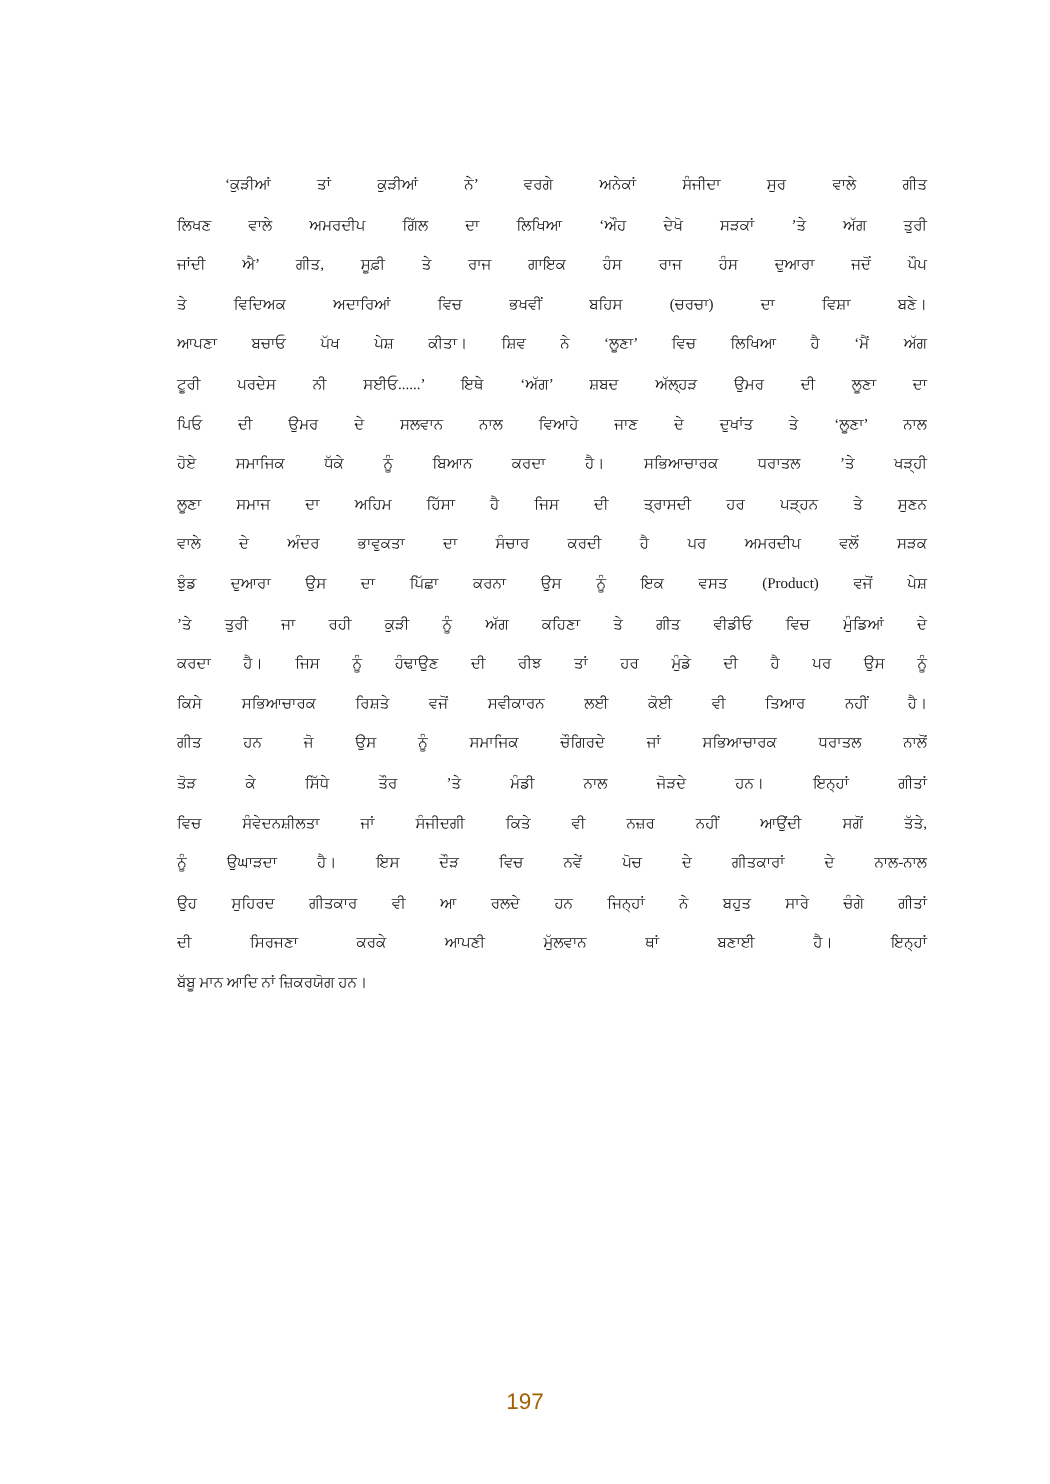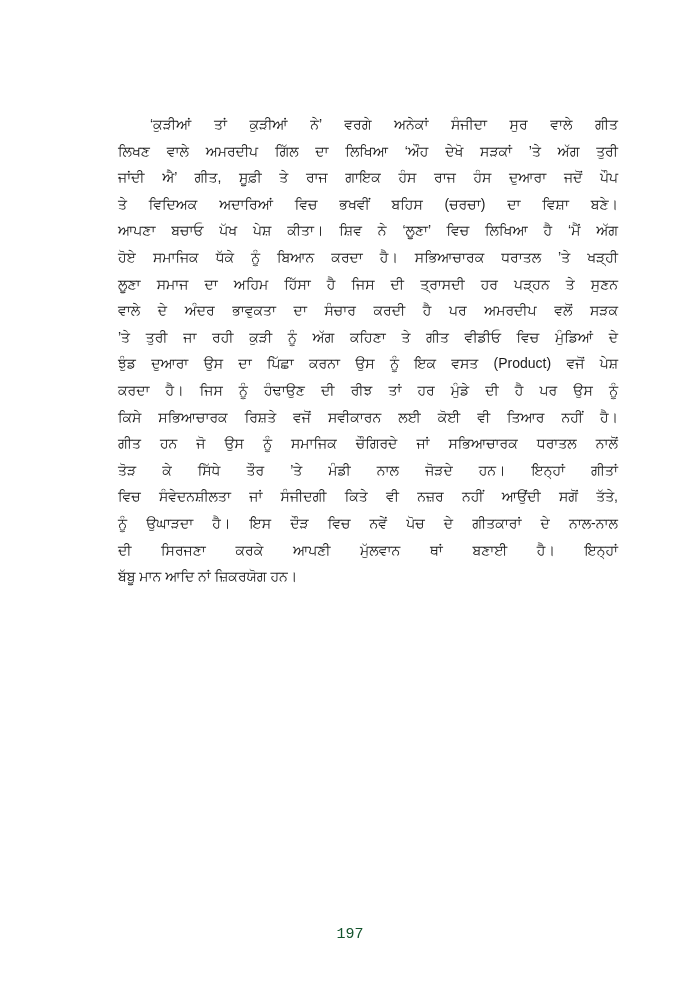--- a/index.html
+++ b/index.html
@@ -3,63 +3,66 @@
   <meta charset="utf-8">
   <style>
     html, body { margin: 0; padding: 0; background: #ffffff; }
     body { width: 700px; height: 989px; position: relative; overflow: hidden; }
     .page { position: absolute; left: 0; top: 0; width: 700px; height: 989px; background: #fff; }
     .body-text {
       position: absolute;
       left: 118px;
       top: 111px;
       width: 500px;
-      font-family: Liberation Sans, sans-serif;
-      font-size: 14px;
+      font-family: Liberation Serif, serif;
+      font-size: 10px;
       line-height: 26.6px;
       color: #1a1a1a;
     }
     .line {
       display: block;
       white-space: nowrap;
       text-align: justify;
       text-align-last: justify;
       height: 26.6px;
       overflow: visible;
     }
     .line.last { text-align-last: left; }
     .line.indent { padding-left: 32px; }
     .page-number {
       position: absolute;
       left: 0; width: 700px;
       top: 926px;
       text-align: center;
-      font-family: Liberation Mono, monospace;
+      font-family: Liberation Sans, sans-serif;
       font-size: 15px;
-      color: #14532d;
+      color: #a16207;
     }
   </style>
 </head>
 <body>
 
 <div class="page">
   <div class="body-text">
     <span class="line indent">‘ਕੁੜੀਆਂ ਤਾਂ ਕੁੜੀਆਂ ਨੇ’ ਵਰਗੇ ਅਨੇਕਾਂ ਸੰਜੀਦਾ ਸੁਰ ਵਾਲੇ ਗੀਤ</span>
     <span class="line">ਲਿਖਣ ਵਾਲੇ ਅਮਰਦੀਪ ਗਿੱਲ ਦਾ ਲਿਖਿਆ ‘ਔਹ ਦੇਖੋ ਸੜਕਾਂ ’ਤੇ ਅੱਗ ਤੁਰੀ</span>
     <span class="line">ਜਾਂਦੀ ਐ’ ਗੀਤ, ਸੂਫ਼ੀ ਤੇ ਰਾਜ ਗਾਇਕ ਹੰਸ ਰਾਜ ਹੰਸ ਦੁਆਰਾ ਜਦੋਂ ਪੌਪ</span>
     <span class="line">ਤੇ ਵਿਦਿਅਕ ਅਦਾਰਿਆਂ ਵਿਚ ਭਖਵੀਂ ਬਹਿਸ (ਚਰਚਾ) ਦਾ ਵਿਸ਼ਾ ਬਣੇ।</span>
     <span class="line">ਆਪਣਾ ਬਚਾਓ ਪੱਖ ਪੇਸ਼ ਕੀਤਾ। ਸ਼ਿਵ ਨੇ ‘ਲੂਣਾ’ ਵਿਚ ਲਿਖਿਆ ਹੈ ‘ਮੈਂ ਅੱਗ</span>
+    <span class="line">ਟੂਰੀ ਪਰਦੇਸ ਨੀ ਸਈਓ......’ ਇਥੇ ‘ਅੱਗ’ ਸ਼ਬਦ ਅੱਲ੍ਹੜ ਉਮਰ ਦੀ ਲੂਣਾ ਦਾ</span>
+    <span class="line">ਪਿਓ ਦੀ ਉਮਰ ਦੇ ਸਲਵਾਨ ਨਾਲ ਵਿਆਹੇ ਜਾਣ ਦੇ ਦੁਖਾਂਤ ਤੇ ‘ਲੂਣਾ’ ਨਾਲ</span>
     <span class="line">ਹੋਏ ਸਮਾਜਿਕ ਧੱਕੇ ਨੂੰ ਬਿਆਨ ਕਰਦਾ ਹੈ। ਸਭਿਆਚਾਰਕ ਧਰਾਤਲ ’ਤੇ ਖੜ੍ਹੀ</span>
     <span class="line">ਲੂਣਾ ਸਮਾਜ ਦਾ ਅਹਿਮ ਹਿੱਸਾ ਹੈ ਜਿਸ ਦੀ ਤ੍ਰਾਸਦੀ ਹਰ ਪੜ੍ਹਨ ਤੇ ਸੁਣਨ</span>
     <span class="line">ਵਾਲੇ ਦੇ ਅੰਦਰ ਭਾਵੁਕਤਾ ਦਾ ਸੰਚਾਰ ਕਰਦੀ ਹੈ ਪਰ ਅਮਰਦੀਪ ਵਲੋਂ ਸੜਕ</span>
+    <span class="line">ਝੁੰਡ ਦੁਆਰਾ ਉਸ ਦਾ ਪਿੱਛਾ ਕਰਨਾ ਉਸ ਨੂੰ ਇਕ ਵਸਤ (Product) ਵਜੋਂ ਪੇਸ਼</span>
     <span class="line">’ਤੇ ਤੁਰੀ ਜਾ ਰਹੀ ਕੁੜੀ ਨੂੰ ਅੱਗ ਕਹਿਣਾ ਤੇ ਗੀਤ ਵੀਡੀਓ ਵਿਚ ਮੁੰਡਿਆਂ ਦੇ</span>
-    <span class="line">ਝੁੰਡ ਦੁਆਰਾ ਉਸ ਦਾ ਪਿੱਛਾ ਕਰਨਾ ਉਸ ਨੂੰ ਇਕ ਵਸਤ (Product) ਵਜੋਂ ਪੇਸ਼</span>
     <span class="line">ਕਰਦਾ ਹੈ। ਜਿਸ ਨੂੰ ਹੰਢਾਉਣ ਦੀ ਰੀਝ ਤਾਂ ਹਰ ਮੁੰਡੇ ਦੀ ਹੈ ਪਰ ਉਸ ਨੂੰ</span>
     <span class="line">ਕਿਸੇ ਸਭਿਆਚਾਰਕ ਰਿਸ਼ਤੇ ਵਜੋਂ ਸਵੀਕਾਰਨ ਲਈ ਕੋਈ ਵੀ ਤਿਆਰ ਨਹੀਂ ਹੈ।</span>
     <span class="line">ਗੀਤ ਹਨ ਜੋ ਉਸ ਨੂੰ ਸਮਾਜਿਕ ਚੌਗਿਰਦੇ ਜਾਂ ਸਭਿਆਚਾਰਕ ਧਰਾਤਲ ਨਾਲੋਂ</span>
     <span class="line">ਤੋੜ ਕੇ ਸਿੱਧੇ ਤੌਰ ’ਤੇ ਮੰਡੀ ਨਾਲ ਜੋੜਦੇ ਹਨ। ਇਨ੍ਹਾਂ ਗੀਤਾਂ</span>
     <span class="line">ਵਿਚ ਸੰਵੇਦਨਸ਼ੀਲਤਾ ਜਾਂ ਸੰਜੀਦਗੀ ਕਿਤੇ ਵੀ ਨਜ਼ਰ ਨਹੀਂ ਆਉਂਦੀ ਸਗੋਂ ਤੱਤੇ,</span>
     <span class="line">ਨੂੰ ਉਘਾੜਦਾ ਹੈ। ਇਸ ਦੌੜ ਵਿਚ ਨਵੇਂ ਪੋਚ ਦੇ ਗੀਤਕਾਰਾਂ ਦੇ ਨਾਲ-ਨਾਲ</span>
+    <span class="line">ਉਹ ਸੁਹਿਰਦ ਗੀਤਕਾਰ ਵੀ ਆ ਰਲਦੇ ਹਨ ਜਿਨ੍ਹਾਂ ਨੇ ਬਹੁਤ ਸਾਰੇ ਚੰਗੇ ਗੀਤਾਂ</span>
     <span class="line">ਦੀ ਸਿਰਜਣਾ ਕਰਕੇ ਆਪਣੀ ਮੁੱਲਵਾਨ ਥਾਂ ਬਣਾਈ ਹੈ। ਇਨ੍ਹਾਂ</span>
     <span class="line last">ਬੱਬੂ ਮਾਨ ਆਦਿ ਨਾਂ ਜ਼ਿਕਰਯੋਗ ਹਨ।</span>
   </div>
   <div class="page-number">197</div>
 </div>
 
 </body></html>

